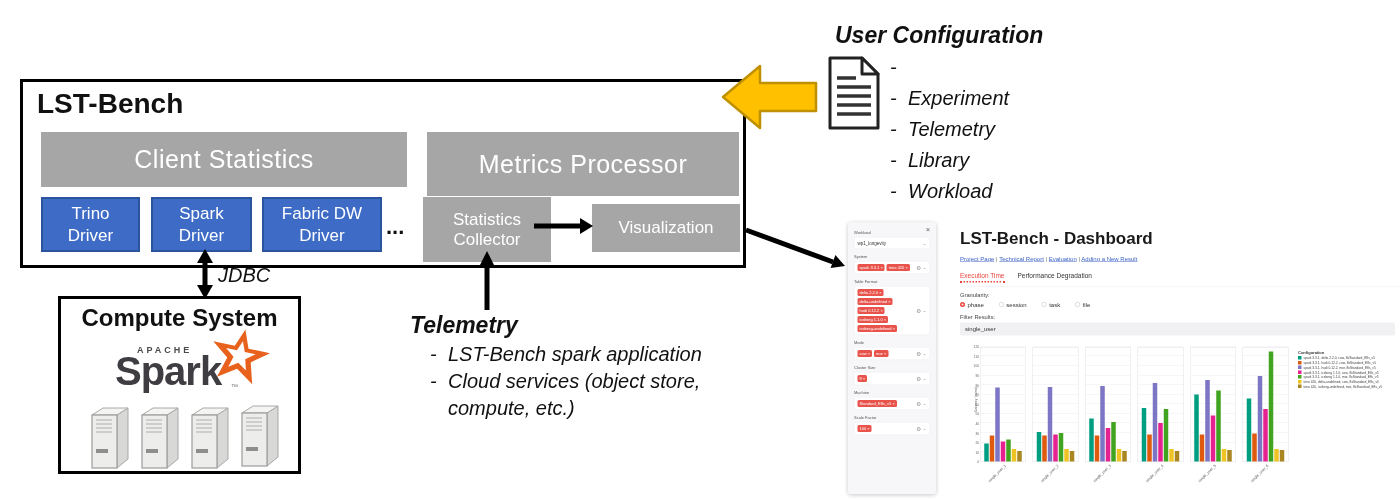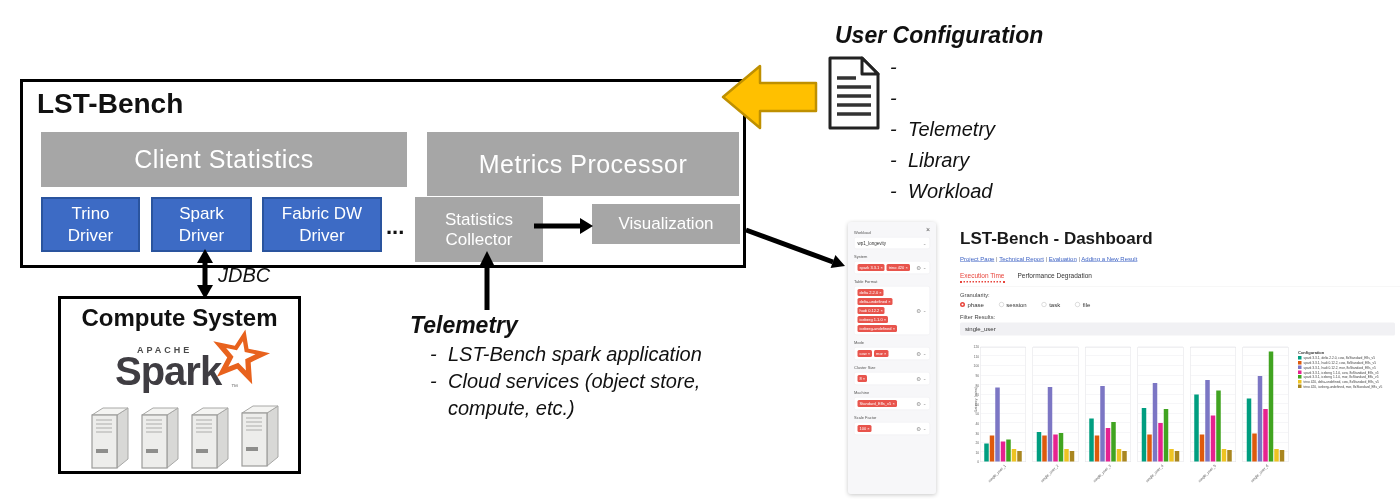--- a/index.html
+++ b/index.html
@@ -92,24 +92,24 @@
         <div class="abs bluebox small-label" style="left: 110px; top: 0px; width: 101px; height: 55px;">
           <span style="padding: 0px 6px; white-space: pre-line;">Spark
 Driver</span>
         </div>
         <div class="abs bluebox small-label" style="left: 221px; top: 0px; width: 120px; height: 55px;">
           <span style="padding: 0px 6px; white-space: pre-line;">Fabric DW
 Driver</span>
         </div>
       </div>
     <div class="abs ellipsis" style="left:363px;top:132px;">...</div>
-    <div class="abs graybox small-label" style="left:392px;top:115px;width:128px;height:65px;">
+    <div class="abs graybox small-label" style="left:400px;top:115px;width:128px;height:65px;">
       <span>Statistics Collector</span>
     </div>
-    <div class="abs graybox small-label" style="left:569px;top:122px;width:148px;height:40px;">
+    <div class="abs graybox small-label" style="left:569px;top:122px;width:148px;height:48px;">
       <span>Visualization</span>
     </div>
   </div>
 
   <div class="abs italic-note" style="left:218px;top:264px;">JDBC</div>
 
   <div class="abs outer-box" style="left:58px;top:296px;width:243px;height:178px;border-width:3px;">
     <div class="abs title-ce" style="left:0;top:5px;width:100%;">Compute System</div>
 
     <div class="abs" style="left:48px;top:36px;width:160px;height:66px;">
@@ -185,20 +185,21 @@
       </div>
     </div>
 
   <div class="abs head-bi" style="left:835px;top:22px;">User Configuration</div>
   <div class="abs note-list" id="userconfig-list" style="left:890px;top:52px;width:220px;">
       <div class="note-item uc-item">
         <span class="dash">-</span>
       </div>
       <div class="note-item uc-item">
         <span class="dash">-</span>
+        <span>Experiment</span>
       </div>
       <div class="note-item uc-item">
         <span class="dash">-</span>
         <span>Telemetry</span>
       </div>
       <div class="note-item uc-item">
         <span class="dash">-</span>
         <span>Library</span>
       </div>
       <div class="note-item uc-item">

